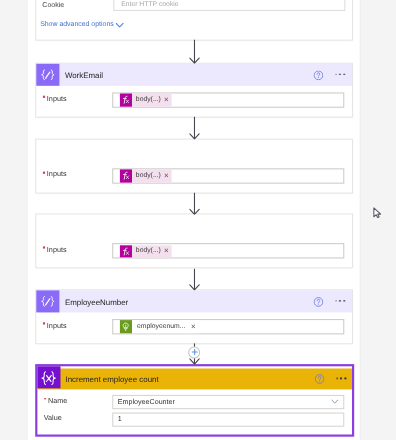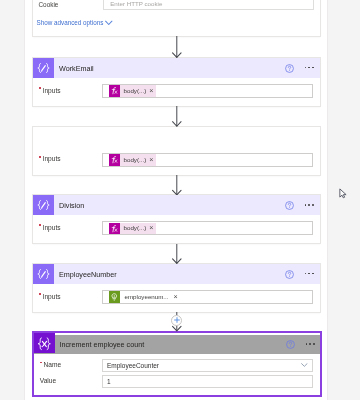--- a/index.html
+++ b/index.html
@@ -15,21 +15,21 @@
   .flabel{font-size:6.4px;color:#454341;line-height:9px;}
   .finput{position:absolute;background:#fff;border:1px solid #dededd;box-sizing:border-box;}
   .fplace{font-size:6.2px;color:#a8a6a4;line-height:9px;padding-left:6.2px;}
   .advlink{position:absolute;font-size:6.3px;color:#3f6fd0;line-height:10px;}
 
   
   .card{position:absolute;left:33px;width:287px;background:#fff;
         box-shadow:0 0 0 1px #e8e6e4, 0 1px 2px rgba(0,0,0,.07);}
   .card.sel{left:34px;width:286px;box-shadow:0 0 0 2px #8b3fe0;}
   .chead{position:absolute;left:0;top:0;right:0;height:20px;background:#ece8fd;display:flex;align-items:center;}
-  .card.sel .chead{background:#a3a3a3;height:19px;top:1.5px;}
+  .card.sel .chead{background:#eab308;height:19px;top:1.5px;}
   .cicon{width:21px;height:20px;background:#8a6bf8;flex:0 0 auto;
          display:flex;align-items:center;justify-content:center;}
   .card.sel .cicon{width:20.5px;height:20px;background:#7510d0;margin-top:-1.5px;}
   .ctitle{font-size:7.2px;color:#262523;padding-left:5px;line-height:10px;position:relative;top:0.5px;}
   .chelp{position:absolute;left:252px;top:5.5px;width:9px;height:9px;}
   .cmore{position:absolute;left:271.5px;top:8.5px;display:flex;gap:2.1px;align-items:center;}
   .cmore i{width:1.9px;height:1.9px;border-radius:50%;background:#3b3a39;display:block;}
 
   .cbody{position:absolute;left:0;right:0;top:20px;bottom:0;}
   .card.sel .cbody{top:20.5px;}
@@ -132,43 +132,20 @@
             </svg>
           </div>
           <div class="token">
             <span class="ttext">body(...)</span>
             <span class="tx">×</span>
           </div>
         </div>
       </div>
     </div>
     <div class="card" style="top:195.4px;height:48px;">
-      <div class="chead">
-        <div class="cicon">
-          <svg width="21" height="14" viewBox="0 0 21 14">
-            <path d="M7.4 2.55 C6.25 2.85 6.45 4.05 6.45 5.25 C6.45 6.4 5.85 6.9 4.85 7.0 C5.85 7.1 6.45 7.6 6.45 8.75 C6.45 9.95 6.25 11.15 7.4 11.45" fill="none" stroke="#fff" stroke-width="0.9" stroke-linecap="round" stroke-linejoin="round"></path>
-            <path d="M13.6 2.55 C14.75 2.85 14.55 4.05 14.55 5.25 C14.55 6.4 15.15 6.9 16.15 7.0 C15.15 7.1 14.55 7.6 14.55 8.75 C14.55 9.95 14.75 11.15 13.6 11.45" fill="none" stroke="#fff" stroke-width="0.9" stroke-linecap="round" stroke-linejoin="round"></path>
-            <path d="M9.1 9.2 L12.3 4.6" fill="none" stroke="#fff" stroke-width="1.15" stroke-linecap="round"></path>
-            <circle cx="8.6" cy="10.0" r="0.72" fill="#fff"></circle>
-          </svg>
-        </div>
-        <div class="ctitle">Division</div>
-        <div class="chelp">
-          <svg width="9" height="9" viewBox="0 0 9 9">
-            <circle cx="4.5" cy="4.5" r="3.95" fill="none" stroke="#6a79e8" stroke-width="0.75"></circle>
-            <path d="M3.3 3.4c0-.75.6-1.25 1.2-1.25.66 0 1.2.5 1.2 1.15 0 .85-1.1.95-1.1 1.8" fill="none" stroke="#6a79e8" stroke-width="0.75" stroke-linecap="round"></path>
-            <circle cx="4.45" cy="6.45" r="0.46" fill="#6a79e8"></circle>
-          </svg>
-        </div>
-        <div class="cmore">
-          <i></i>
-          <i></i>
-          <i></i>
-        </div>
-      </div>
       <div class="cbody">
         <div class="rlabel" style="left:9.6px;top:7.5px;">Inputs</div>
         <span class="req" style="left:6.2px;top:9.1px;"></span>
         <div class="tokbox" style="left:69px;top:6px;width:211px;height:14px;">
           <div class="fxbadge">
             <svg width="10.5" height="11.5" viewBox="0 0 10.5 11.5">
               <path d="M6.5 2.55 C5.55 2.35 4.95 2.9 4.8 3.9 L3.9 8.85" fill="none" stroke="#fff" stroke-width="0.78" stroke-linecap="round"></path>
               <path d="M3.2 4.6 H5.85" fill="none" stroke="#fff" stroke-width="0.7" stroke-linecap="round"></path>
               <path d="M5.85 5.9 L7.9 8.4 M7.9 5.9 L5.85 8.4" fill="none" stroke="#fff" stroke-width="0.62" stroke-linecap="round"></path>
             </svg>

